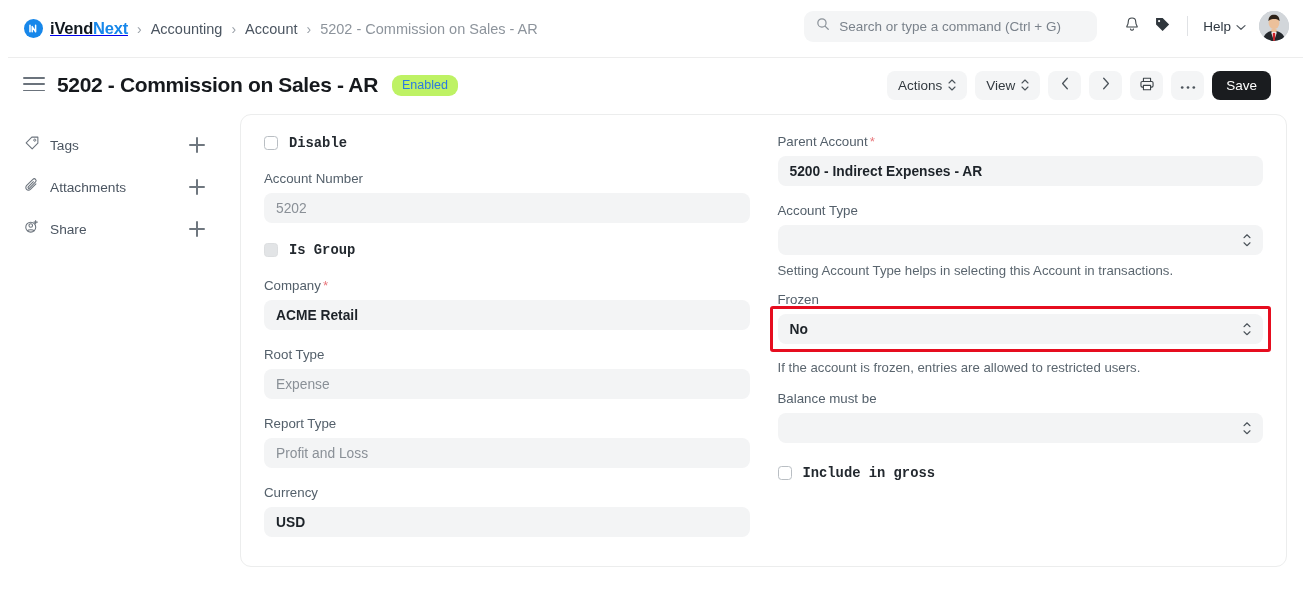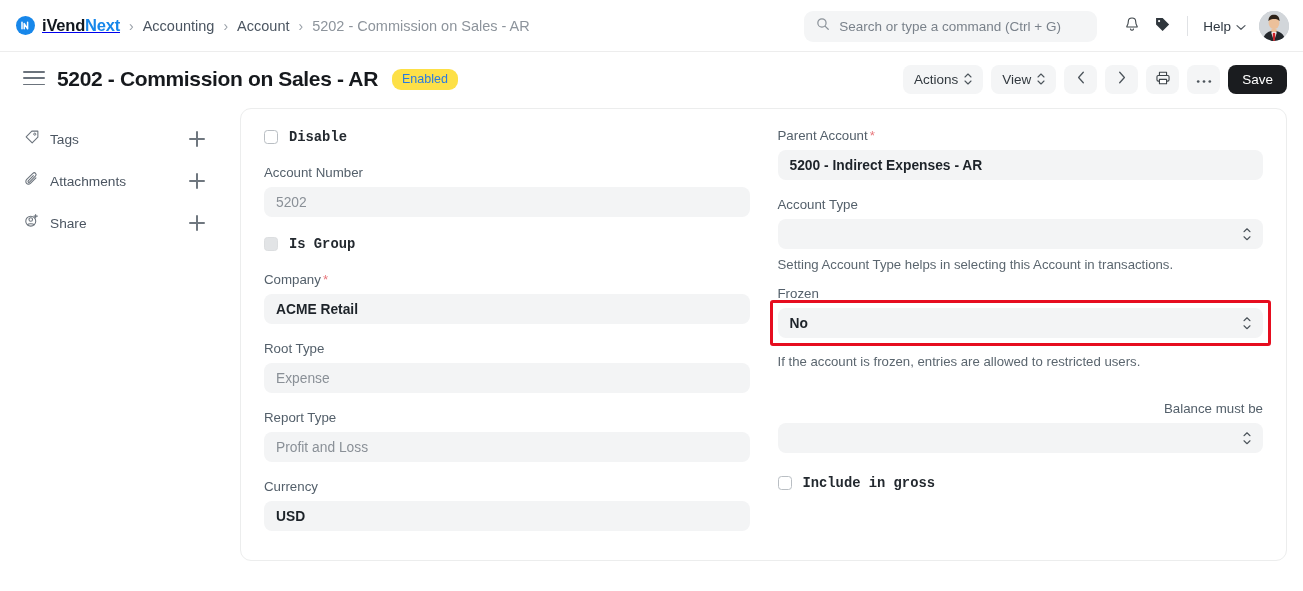--- a/index.html
+++ b/index.html
@@ -7,26 +7,27 @@
     margin: 0; padding: 0;
     width: 1303px; height: 591px;
     background: #ffffff;
     font-family: "Liberation Sans", sans-serif;
     -webkit-font-smoothing: antialiased;
     overflow: hidden;
   }
 
   
   .navbar {
-    height: 52px;
+    height: 58px;
     display: flex;
     align-items: center;
     padding: 0 16px 0 16px;
     border-bottom: 1px solid #ededed;
     position: relative;
+    margin-left: 8px;
   }
   .brand { display: flex; align-items: center; gap: 7px; }
   .brand-mark {
     width: 19px; height: 19px; border-radius: 50%;
     background: #1787ea;
     display: flex; align-items: center; justify-content: center;
     flex: 0 0 auto;
   }
   .brand-text {
     font-size: 16.5px; font-weight: bold; letter-spacing: -0.2px;
@@ -78,26 +79,26 @@
   .hamburger span {
     display: block; height: 1.7px; background: #6b737c;
     border-radius: 2px; margin-bottom: 4.6px;
   }
   .page-title {
     font-size: 21px; font-weight: bold; color: #16191d;
     letter-spacing: -0.35px; white-space: nowrap;
   }
   .badge {
     margin-left: 14px;
-    background: #fde047; color: #2b7ae0;
+    background: #bef264; color: #2b7ae0;
     font-size: 12.5px; border-radius: 9px;
     padding: 3.5px 10px; white-space: nowrap;
   }
   .tb-right {
-    position: absolute; right: 16px; top: 0; height: 54px;
+    position: absolute; right: 32px; top: 0; height: 54px;
     display: flex; align-items: center; gap: 8px;
   }
   .tb-btn {
     height: 29px; background: #f4f5f6; border-radius: 8px;
     display: flex; align-items: center; justify-content: center;
     gap: 6px; padding: 0 11px; font-size: 13.5px; color: #32393f;
     border: none; font-family: inherit; white-space: nowrap;
   }
   .tb-btn.sq { width: 33px; padding: 0; }
   .tb-btn.save {
@@ -446,21 +447,21 @@
               <svg width="8" height="5" viewBox="0 0 8 5">
                   <path d="M1 1 L4 4 L7 1" stroke="#4c545b" stroke-width="1.1" fill="none" stroke-linecap="round" stroke-linejoin="round"></path>
                 </svg>
             </span>
           </div>
           <div class="hl-box"></div>
         </div>
         <div class="hint" style="margin-top:16px;">If the account is frozen, entries are allowed to restricted users.</div>
       </div>
 
-      <div class="fg" style="margin-top:32px;text-align:right;">
+      <div class="fg" style="margin-top:16px;">
         <div class="flabel">Balance must be</div>
         <div class="fctl sel">
           <span></span>
           <span class="sel-arrows">
             <svg width="8" height="5" viewBox="0 0 8 5">
                 <path d="M1 4 L4 1 L7 4" stroke="#4c545b" stroke-width="1.1" fill="none" stroke-linecap="round" stroke-linejoin="round"></path>
               </svg>
             <svg width="8" height="5" viewBox="0 0 8 5">
                 <path d="M1 1 L4 4 L7 1" stroke="#4c545b" stroke-width="1.1" fill="none" stroke-linecap="round" stroke-linejoin="round"></path>
               </svg>

